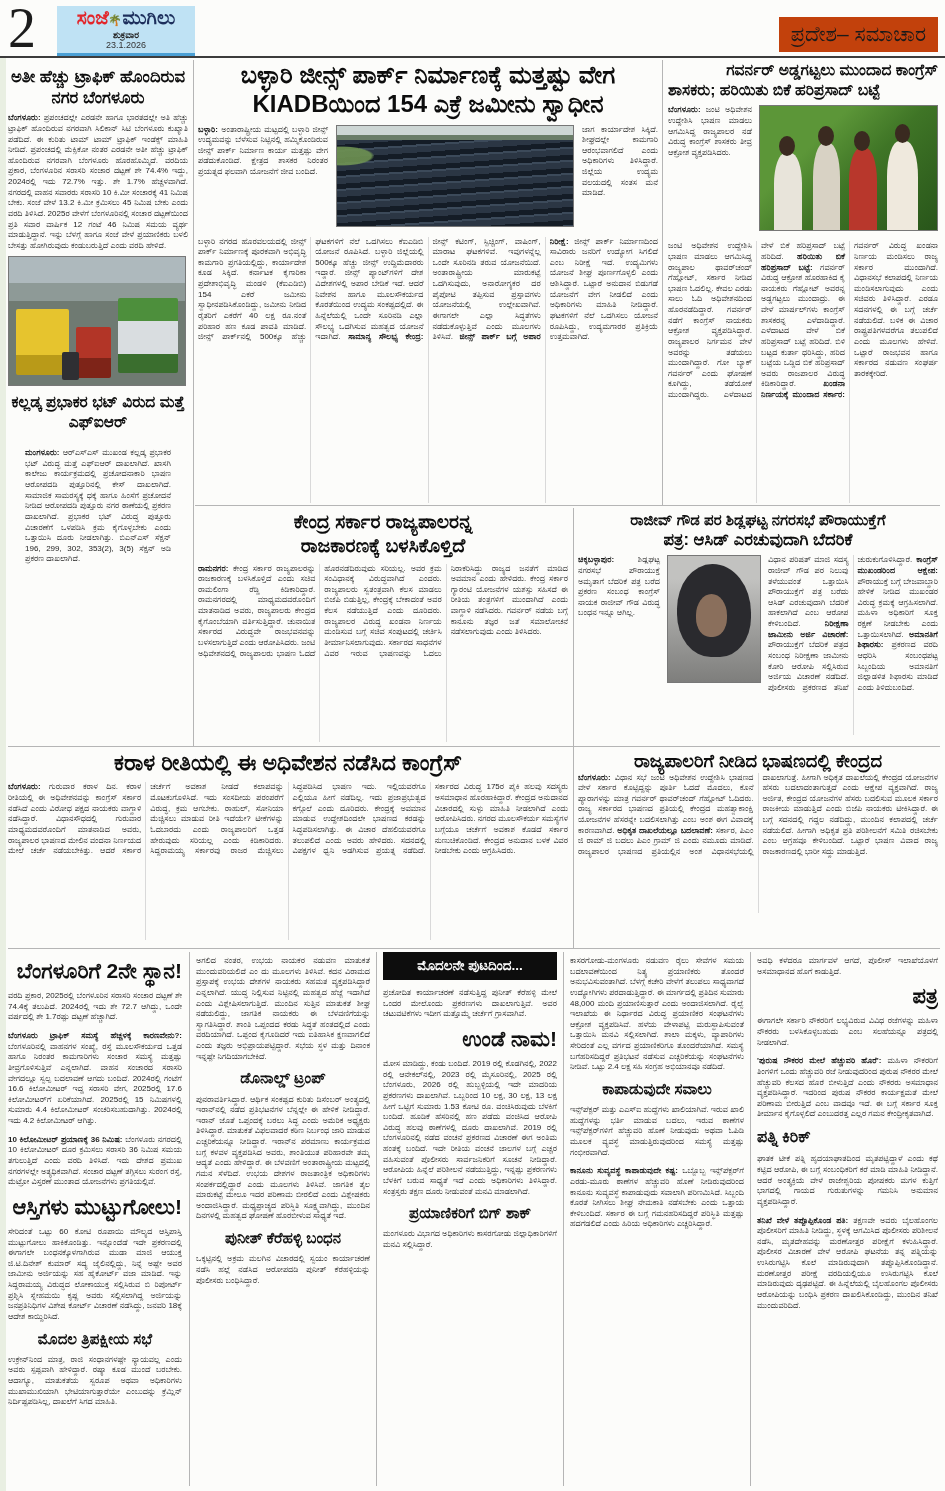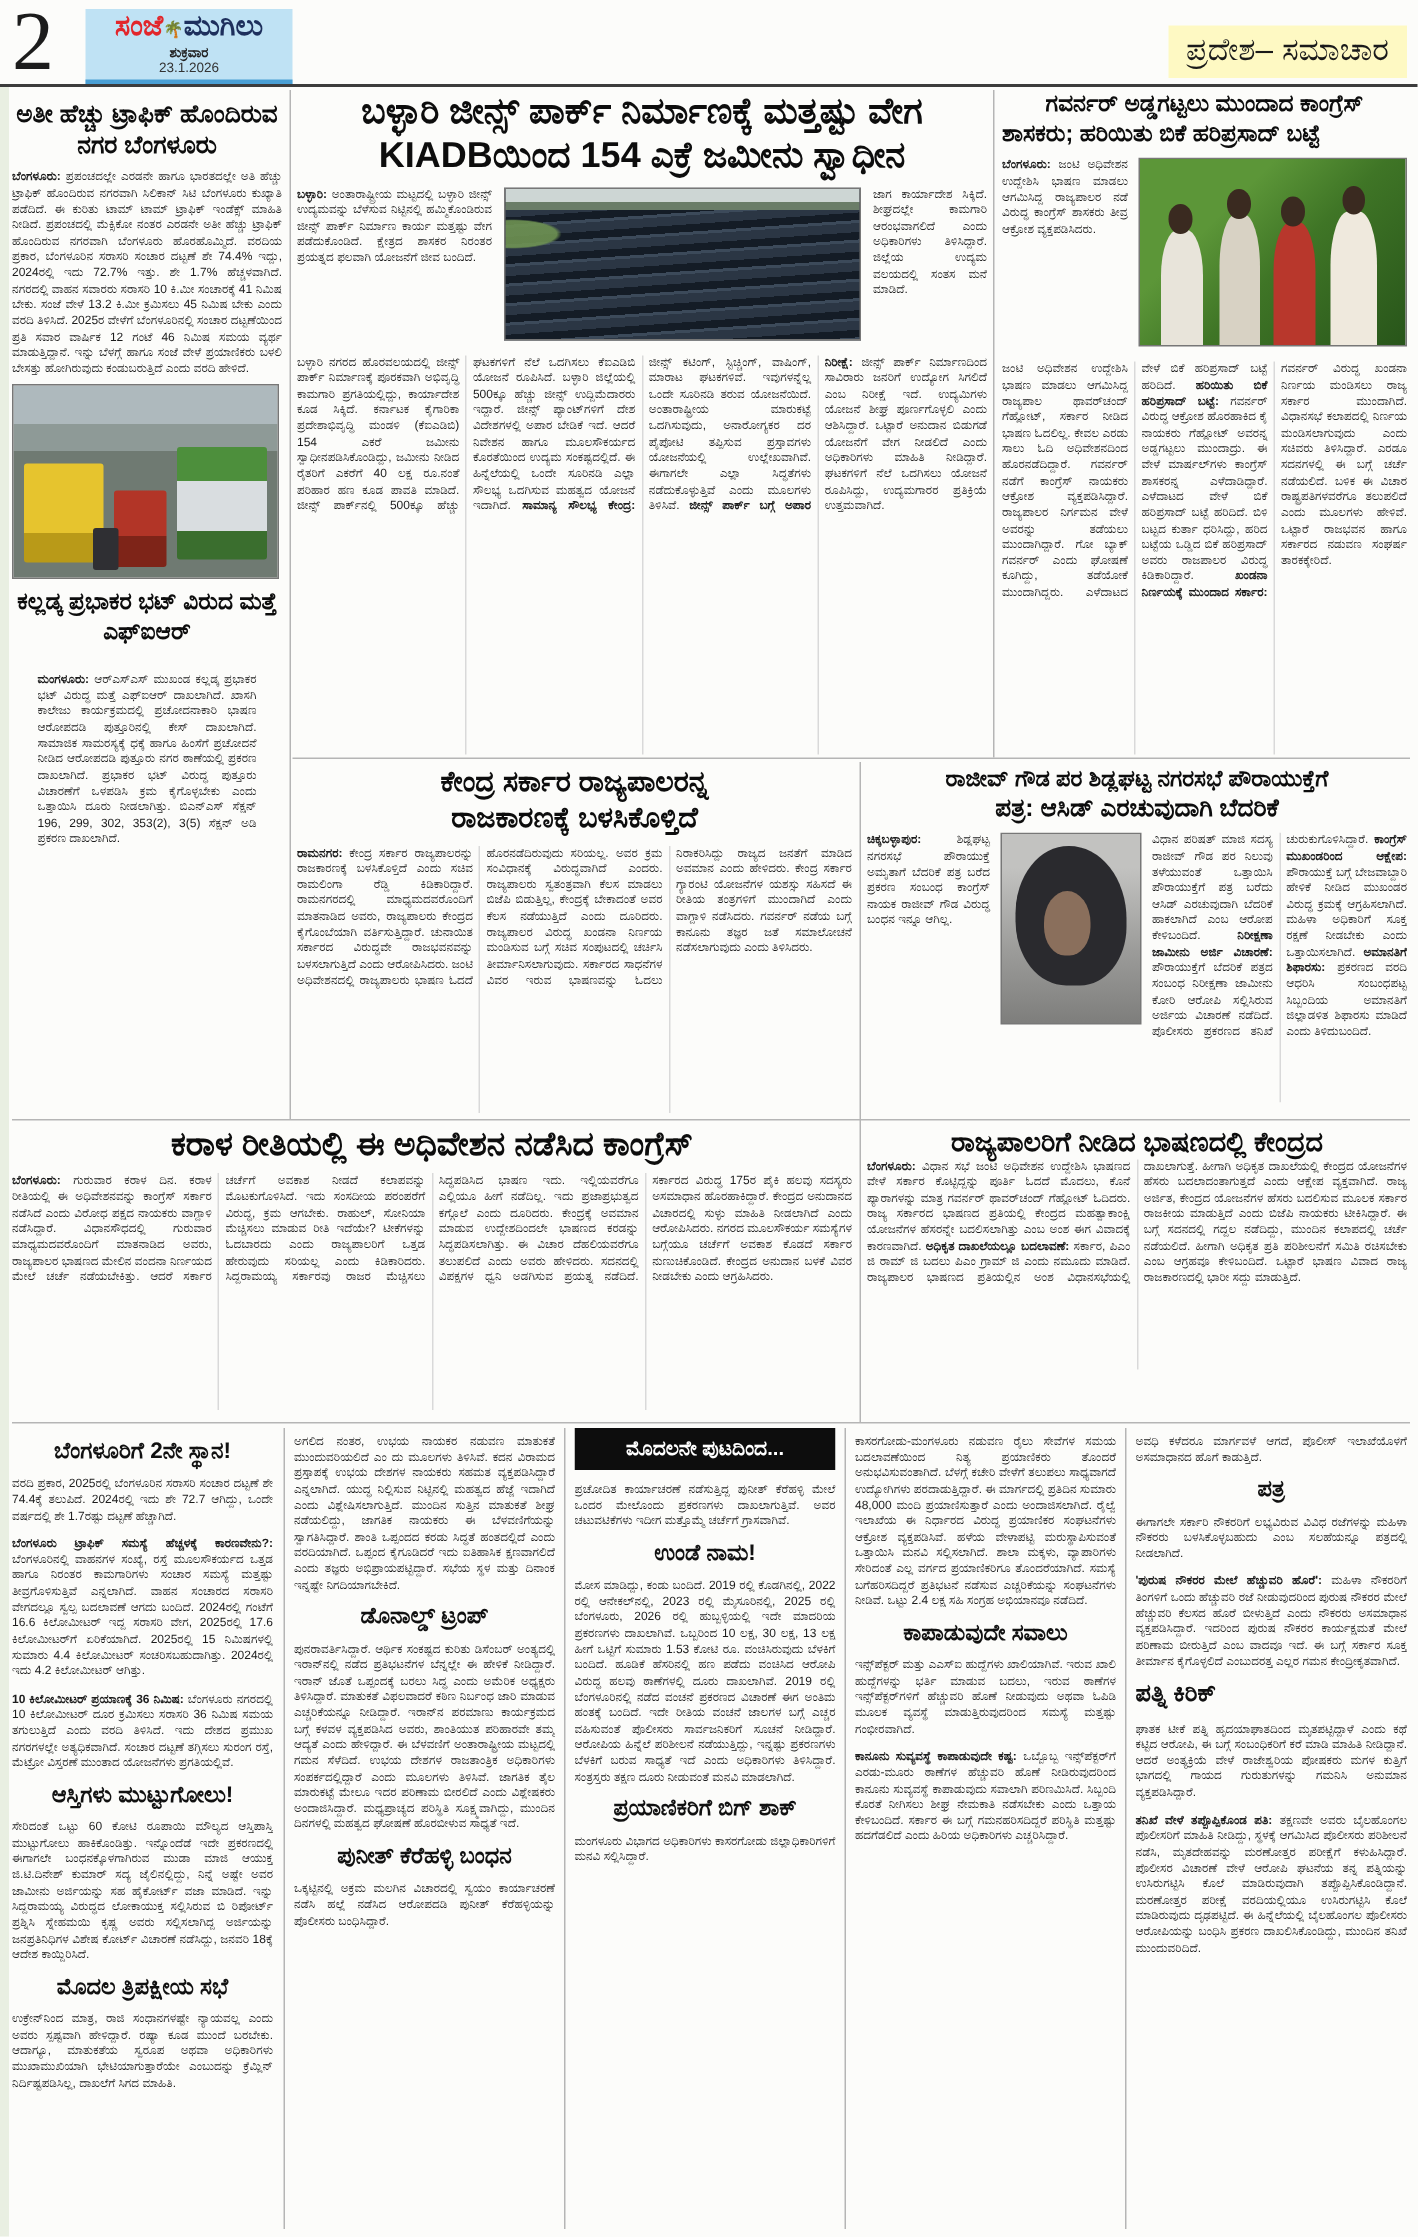--- a/index.html
+++ b/index.html
@@ -8,21 +8,21 @@
   .edge-strip{left:0;top:58px;width:6px;height:1433px;background:#e9efe2;}
   
   .pagenum{left:8px;top:0px;font-family:"Liberation Serif",serif;font-size:56px;font-weight:400;line-height:1.0;color:#1c1c1c;}
   .masthead-box{left:57px;top:6px;width:138px;height:47px;background:#bfe2f4;border-bottom:3px solid #4a9fd4;text-align:center;}
   .mast-row1{font-size:19px;font-weight:bold;line-height:1.25;letter-spacing:0px;white-space:nowrap;}
   .mast-red{color:#e2262b;}
   .mast-dark{color:#1d2f5c;}
   .palm{font-size:11px;}
   .mast-day{font-size:9px;font-weight:bold;color:#222;line-height:1.2;}
   .mast-date{font-size:9px;color:#333;line-height:1.1;}
-  .section-label{right:7px;top:17px;background:#fef9c3;padding:5px 12px 6px;font-size:21px;color:#1a1a1a;}
+  .section-label{right:7px;top:17px;background:#c2410c;padding:5px 12px 6px;font-size:21px;color:#1a1a1a;}
   .head-rule{left:0;top:56px;width:945px;height:2px;background:#3c3c3c;}
   
   .body{font-size:8px;line-height:1.33;text-align:justify;color:#1c1c1c;}
   .body b{font-weight:bold;}
   .cols2{column-count:2;column-gap:9px;column-rule:1px solid #d9d9d9;}
   .cols3{column-count:3;column-gap:9px;column-rule:1px solid #d9d9d9;}
   .cols4{column-count:4;column-gap:9px;column-rule:1px solid #d9d9d9;}
   .hl{font-weight:bold;text-align:center;color:#0d0d0d;}
   .region{position:absolute;overflow:hidden;}
   .vline{position:absolute;width:1px;background:#b5b5b5;}
@@ -42,21 +42,21 @@
   .ph-gov .p1{position:absolute;left:8%;bottom:0;width:16%;height:62%;background:#e8e4da;border-radius:40% 40% 0 0;}
   .ph-gov .p2{position:absolute;left:30%;bottom:0;width:15%;height:70%;background:#d8d2c4;border-radius:40% 40% 0 0;}
   .ph-gov .p3{position:absolute;left:50%;bottom:0;width:16%;height:66%;background:#b8372c;border-radius:40% 40% 0 0;}
   .ph-gov .p4{position:absolute;left:72%;bottom:0;width:17%;height:72%;background:#efe9dd;border-radius:40% 40% 0 0;}
   .ph-gov .head{position:absolute;width:9%;height:16%;background:#3a2a20;border-radius:50%;}
   .ph-woman{background:linear-gradient(180deg,#c2c2c0 0 18%,#9d9d9b 60%,#7e7e7c 100%);}
   .ph-woman .hair{position:absolute;left:10%;top:6%;width:80%;height:74%;background:#2a2a2e;border-radius:48% 52% 42% 46%;}
   .ph-woman .face{position:absolute;left:30%;top:30%;width:34%;height:34%;background:#8a6f5c;border-radius:50% 50% 45% 45%;}
   
   .sub{font-weight:bold;font-size:15px;text-align:center;margin:7px 0 4px;line-height:1.15;}
-  .sub.big{font-size:15px;}
+  .sub.big{font-size:21px;text-align:right;}
   .sub.left{text-align:left;font-size:16px;margin:8px 0 4px;}
   .frombox{background:#0d0d0d;color:#fff;font-weight:bold;font-size:13.5px;text-align:center;padding:6px 4px;margin-bottom:6px;}
   .bcol{position:absolute;top:0;bottom:0;overflow:hidden;}
   .bcol .body{margin-bottom:4px;}
 </style>
 </head>
 <body>
 
 <div class="abs edge-strip"></div>
 
@@ -113,21 +113,21 @@
   <div class="body cols4" style="margin-top:6px;height:318px;">
     <span>ಬಳ್ಳಾರಿ ನಗರದ ಹೊರವಲಯದಲ್ಲಿ ಜೀನ್ಸ್ ಪಾರ್ಕ್ ನಿರ್ಮಾಣಕ್ಕೆ ಪೂರಕವಾಗಿ ಅಭಿವೃದ್ಧಿ ಕಾಮಗಾರಿ ಪ್ರಗತಿಯಲ್ಲಿದ್ದು, ಕಾರ್ಯಾದೇಶ ಕೂಡ ಸಿಕ್ಕಿದೆ. ಕರ್ನಾಟಕ ಕೈಗಾರಿಕಾ ಪ್ರದೇಶಾಭಿವೃದ್ಧಿ ಮಂಡಳಿ (ಕೆಐಎಡಿಬಿ) 154 ಎಕರೆ ಜಮೀನು ಸ್ವಾಧೀನಪಡಿಸಿಕೊಂಡಿದ್ದು, ಜಮೀನು ನೀಡಿದ ರೈತರಿಗೆ ಎಕರೆಗೆ 40 ಲಕ್ಷ ರೂ.ನಂತೆ ಪರಿಹಾರ ಹಣ ಕೂಡ ಪಾವತಿ ಮಾಡಿದೆ. ಜೀನ್ಸ್ ಪಾರ್ಕ್‌ನಲ್ಲಿ 500ಕ್ಕೂ ಹೆಚ್ಚು ಘಟಕಗಳಿಗೆ ನೆಲೆ ಒದಗಿಸಲು ಕೆಐಎಡಿಬಿ ಯೋಜನೆ ರೂಪಿಸಿದೆ. ಬಳ್ಳಾರಿ ಜಿಲ್ಲೆಯಲ್ಲಿ 500ಕ್ಕೂ ಹೆಚ್ಚು ಜೀನ್ಸ್ ಉದ್ದಿಮೆದಾರರು ಇದ್ದಾರೆ. ಜೀನ್ಸ್ ಪ್ಯಾಂಟ್‌ಗಳಿಗೆ ದೇಶ ವಿದೇಶಗಳಲ್ಲಿ ಅಪಾರ ಬೇಡಿಕೆ ಇದೆ. ಆದರೆ ನಿವೇಶನ ಹಾಗೂ ಮೂಲಸೌಕರ್ಯದ ಕೊರತೆಯಿಂದ ಉದ್ಯಮ ಸಂಕಷ್ಟದಲ್ಲಿದೆ. ಈ ಹಿನ್ನೆಲೆಯಲ್ಲಿ ಒಂದೇ ಸೂರಿನಡಿ ಎಲ್ಲಾ ಸೌಲಭ್ಯ ಒದಗಿಸುವ ಮಹತ್ವದ ಯೋಜನೆ ಇದಾಗಿದೆ.</span>
     <b>ಸಾಮಾನ್ಯ ಸೌಲಭ್ಯ ಕೇಂದ್ರ:</b>
     <span>ಜೀನ್ಸ್ ಕಟಿಂಗ್, ಸ್ಟಿಚ್ಚಿಂಗ್, ವಾಷಿಂಗ್, ಮಾರಾಟ ಘಟಕಗಳಿವೆ. ಇವುಗಳನ್ನೆಲ್ಲ ಒಂದೇ ಸೂರಿನಡಿ ತರುವ ಯೋಜನೆಯಿದೆ. ಅಂತಾರಾಷ್ಟ್ರೀಯ ಮಾರುಕಟ್ಟೆ ಒದಗಿಸುವುದು, ಅನಾರೋಗ್ಯಕರ ದರ ಪೈಪೋಟಿ ತಪ್ಪಿಸುವ ಪ್ರಸ್ತಾವಗಳು ಯೋಜನೆಯಲ್ಲಿ ಉಲ್ಲೇಖವಾಗಿವೆ. ಈಗಾಗಲೇ ಎಲ್ಲಾ ಸಿದ್ಧತೆಗಳು ನಡೆದುಕೊಳ್ಳುತ್ತಿವೆ ಎಂದು ಮೂಲಗಳು ತಿಳಿಸಿವೆ.</span>
     <b>ಜೀನ್ಸ್ ಪಾರ್ಕ್ ಬಗ್ಗೆ ಅಪಾರ ನಿರೀಕ್ಷೆ:</b>
     <span>ಜೀನ್ಸ್ ಪಾರ್ಕ್ ನಿರ್ಮಾಣದಿಂದ ಸಾವಿರಾರು ಜನರಿಗೆ ಉದ್ಯೋಗ ಸಿಗಲಿದೆ ಎಂಬ ನಿರೀಕ್ಷೆ ಇದೆ. ಉದ್ಯಮಿಗಳು ಯೋಜನೆ ಶೀಘ್ರ ಪೂರ್ಣಗೊಳ್ಳಲಿ ಎಂದು ಆಶಿಸಿದ್ದಾರೆ. ಒಟ್ಟಾರೆ ಅನುದಾನ ಬಿಡುಗಡೆ ಯೋಜನೆಗೆ ವೇಗ ನೀಡಲಿದೆ ಎಂದು ಅಧಿಕಾರಿಗಳು ಮಾಹಿತಿ ನೀಡಿದ್ದಾರೆ. ಘಟಕಗಳಿಗೆ ನೆಲೆ ಒದಗಿಸಲು ಯೋಜನೆ ರೂಪಿಸಿದ್ದು, ಉದ್ಯಮಗಾರರ ಪ್ರತಿಕ್ರಿಯೆ ಉತ್ತಮವಾಗಿದೆ.</span>
   </div>
 </div>
 
 <div class="region" style="left:668px;top:60px;width:270px;height:443px;">
-  <div class="hl" style="font-size:15.5px;line-height:1.3;text-align:center;">ಗವರ್ನರ್ ಅಡ್ಡಗಟ್ಟಲು ಮುಂದಾದ ಕಾಂಗ್ರೆಸ್</div>
+  <div class="hl" style="font-size:15.5px;line-height:1.3;text-align:right;">ಗವರ್ನರ್ ಅಡ್ಡಗಟ್ಟಲು ಮುಂದಾದ ಕಾಂಗ್ರೆಸ್</div>
   <div class="hl" style="font-size:15.5px;line-height:1.3;text-align:left;margin-bottom:5px;">ಶಾಸಕರು; ಹರಿಯಿತು ಬಿಕೆ ಹರಿಪ್ರಸಾದ್ ಬಟ್ಟೆ</div>
   <div style="display:flex;gap:7px;height:130px;overflow:hidden;">
     <p class="body" style="width:84px;margin:0;">
       <b>ಬೆಂಗಳೂರು:</b>
       <span>ಜಂಟಿ ಅಧಿವೇಶನ ಉದ್ದೇಶಿಸಿ ಭಾಷಣ ಮಾಡಲು ಆಗಮಿಸಿದ್ದ ರಾಜ್ಯಪಾಲರ ನಡೆ ವಿರುದ್ಧ ಕಾಂಗ್ರೆಸ್ ಶಾಸಕರು ತೀವ್ರ ಆಕ್ರೋಶ ವ್ಯಕ್ತಪಡಿಸಿದರು.</span>
     </p>
     <div class="photo ph-gov" style="flex:1;height:124px;">
       <div class="p1"></div>
       <div class="p2"></div>
       <div class="p3"></div>

